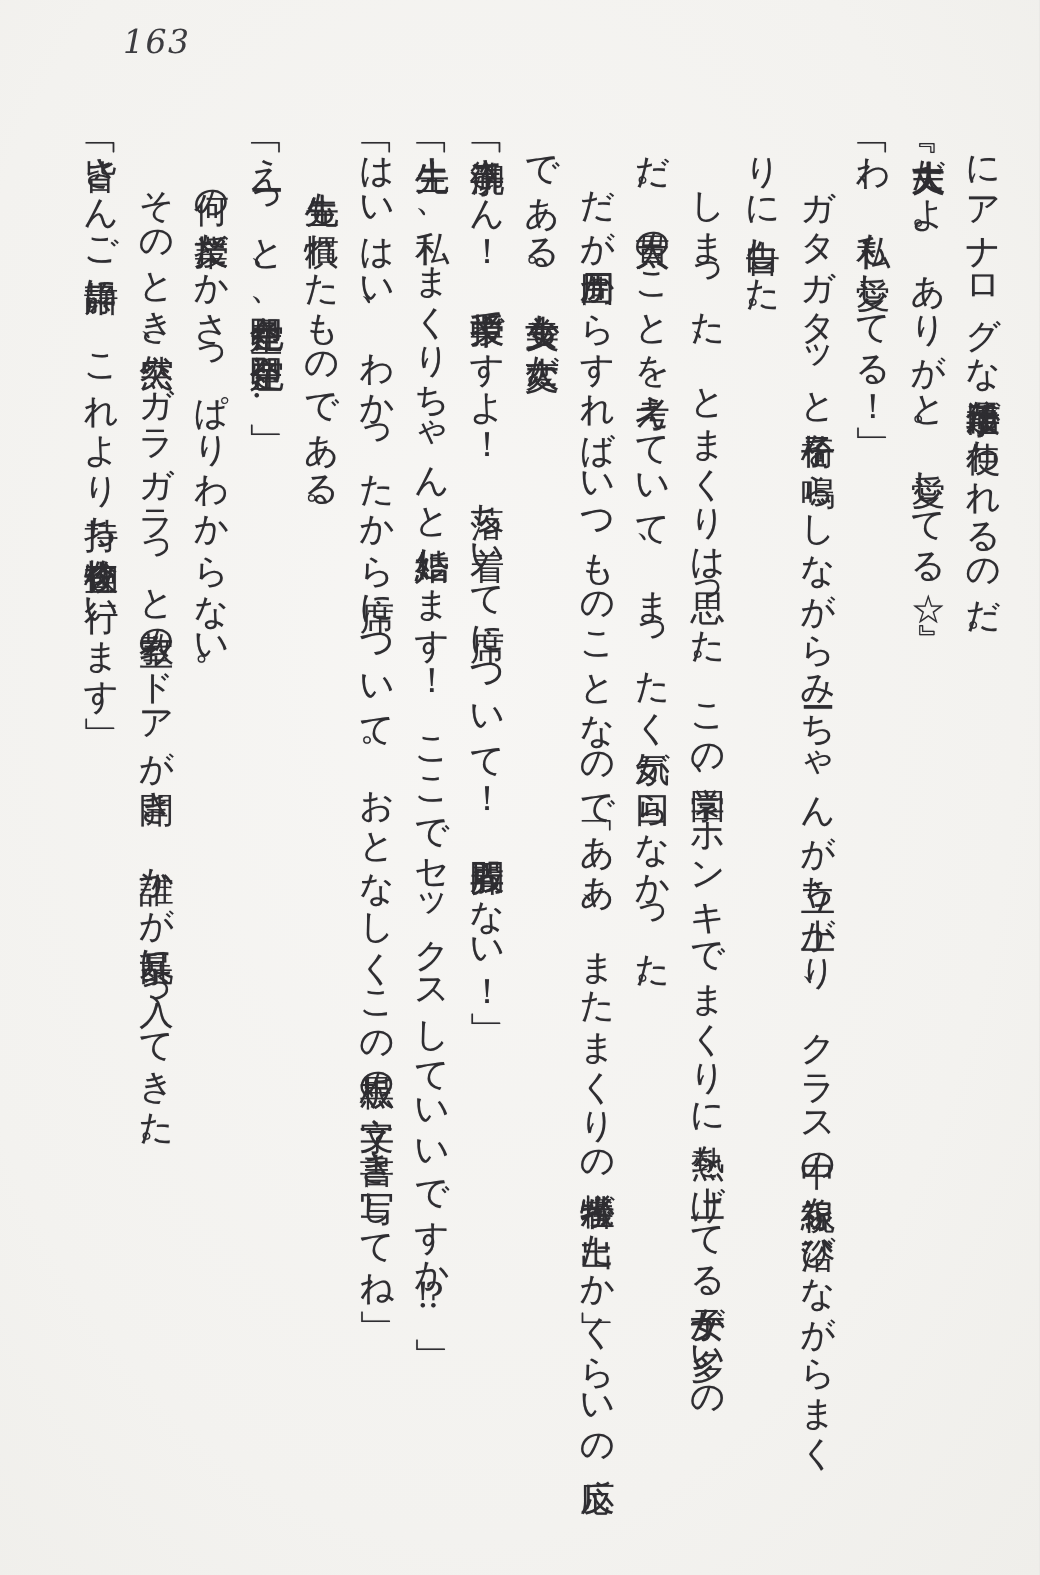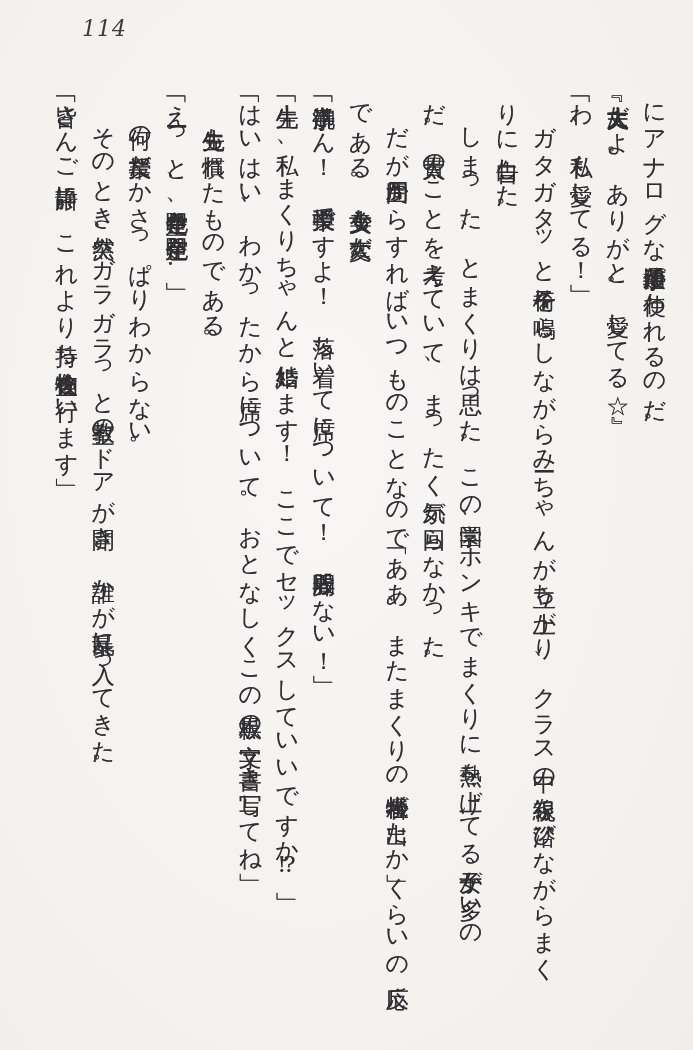--- a/index.html
+++ b/index.html
@@ -47,21 +47,21 @@
     text-indent: 0;
   }
   .text-area p.indent {
     text-indent: 1em;
   }
 </style>
 </head>
 <body>
 
 <div class="page">
-  <div class="page-number">114</div>
+  <div class="page-number">163</div>
   <div class="text-area">
       <p>にアナログな通信手段が使われるのだ。</p>
       <p>『大丈夫だよ。ありがと。愛してる☆』</p>
       <p>「わ、私も愛してる！」</p>
       <p class="indent">ガタガタッと椅子を鳴らしながらみーちゃんが立ち上がり、クラス中の視線を浴びながらまくりに告白した。</p>
       <p class="indent">しまった、とまくりは思った。この学園、ホンキでまくりに熱を上げてる女子が多いのだ。貫太のことを考えていて、まったく気が回らなかった。</p>
       <p class="indent">だが周囲からすればいつものことなので「ああ、またまくりの犠牲者が出たか」くらいの反応である。美少女も大変だ。</p>
       <p>「御手洗さん！　授業中ですよ！　落ち着いて席について！　股間弄らない！」</p>
       <p>「先生！　私、まくりちゃんと結婚します！　ここでセックスしていいですか⁉」</p>
       <p>「はいはい、わかったから席について。おとなしくこの黒板の文字、書き写してね」</p>

